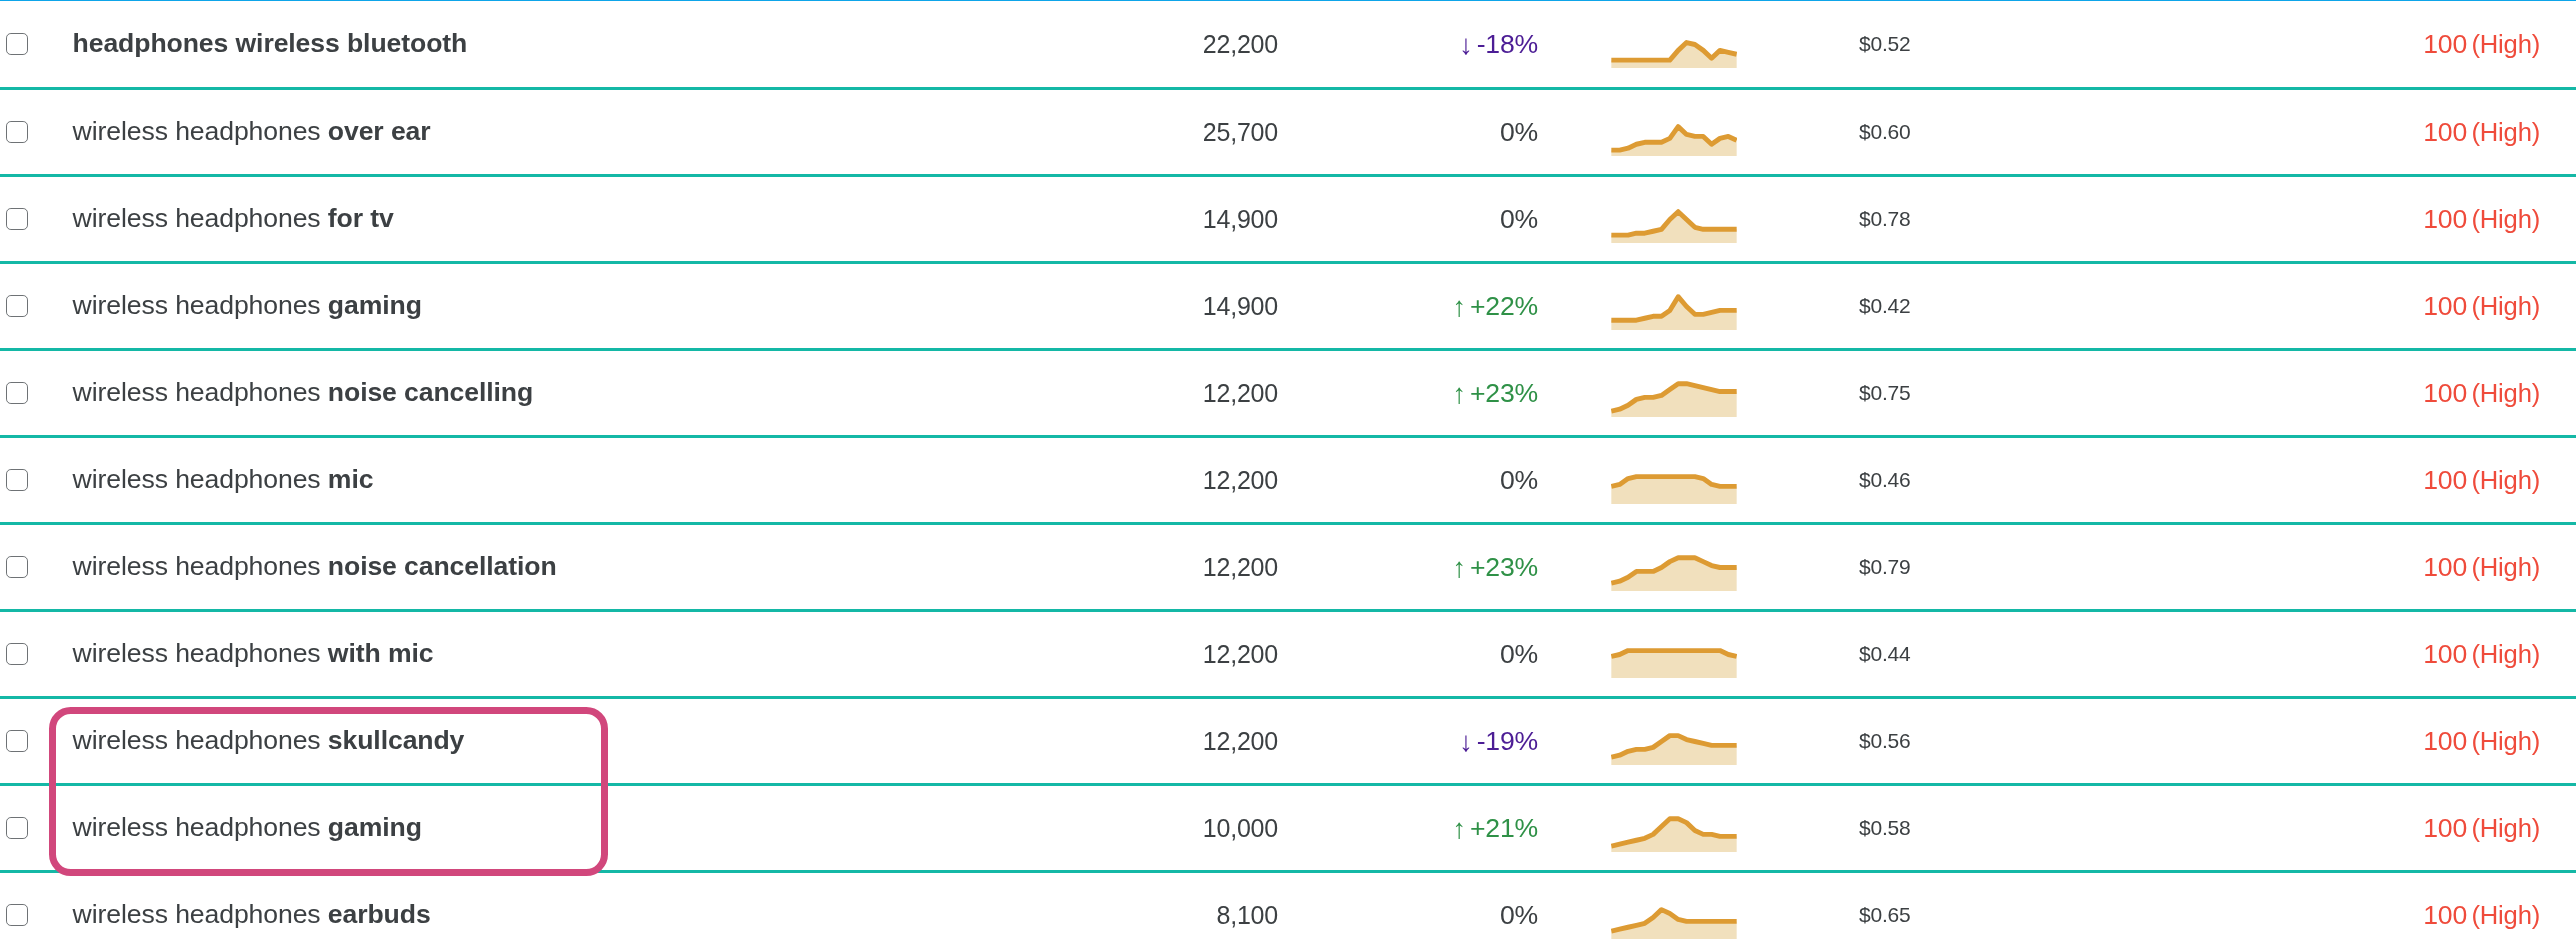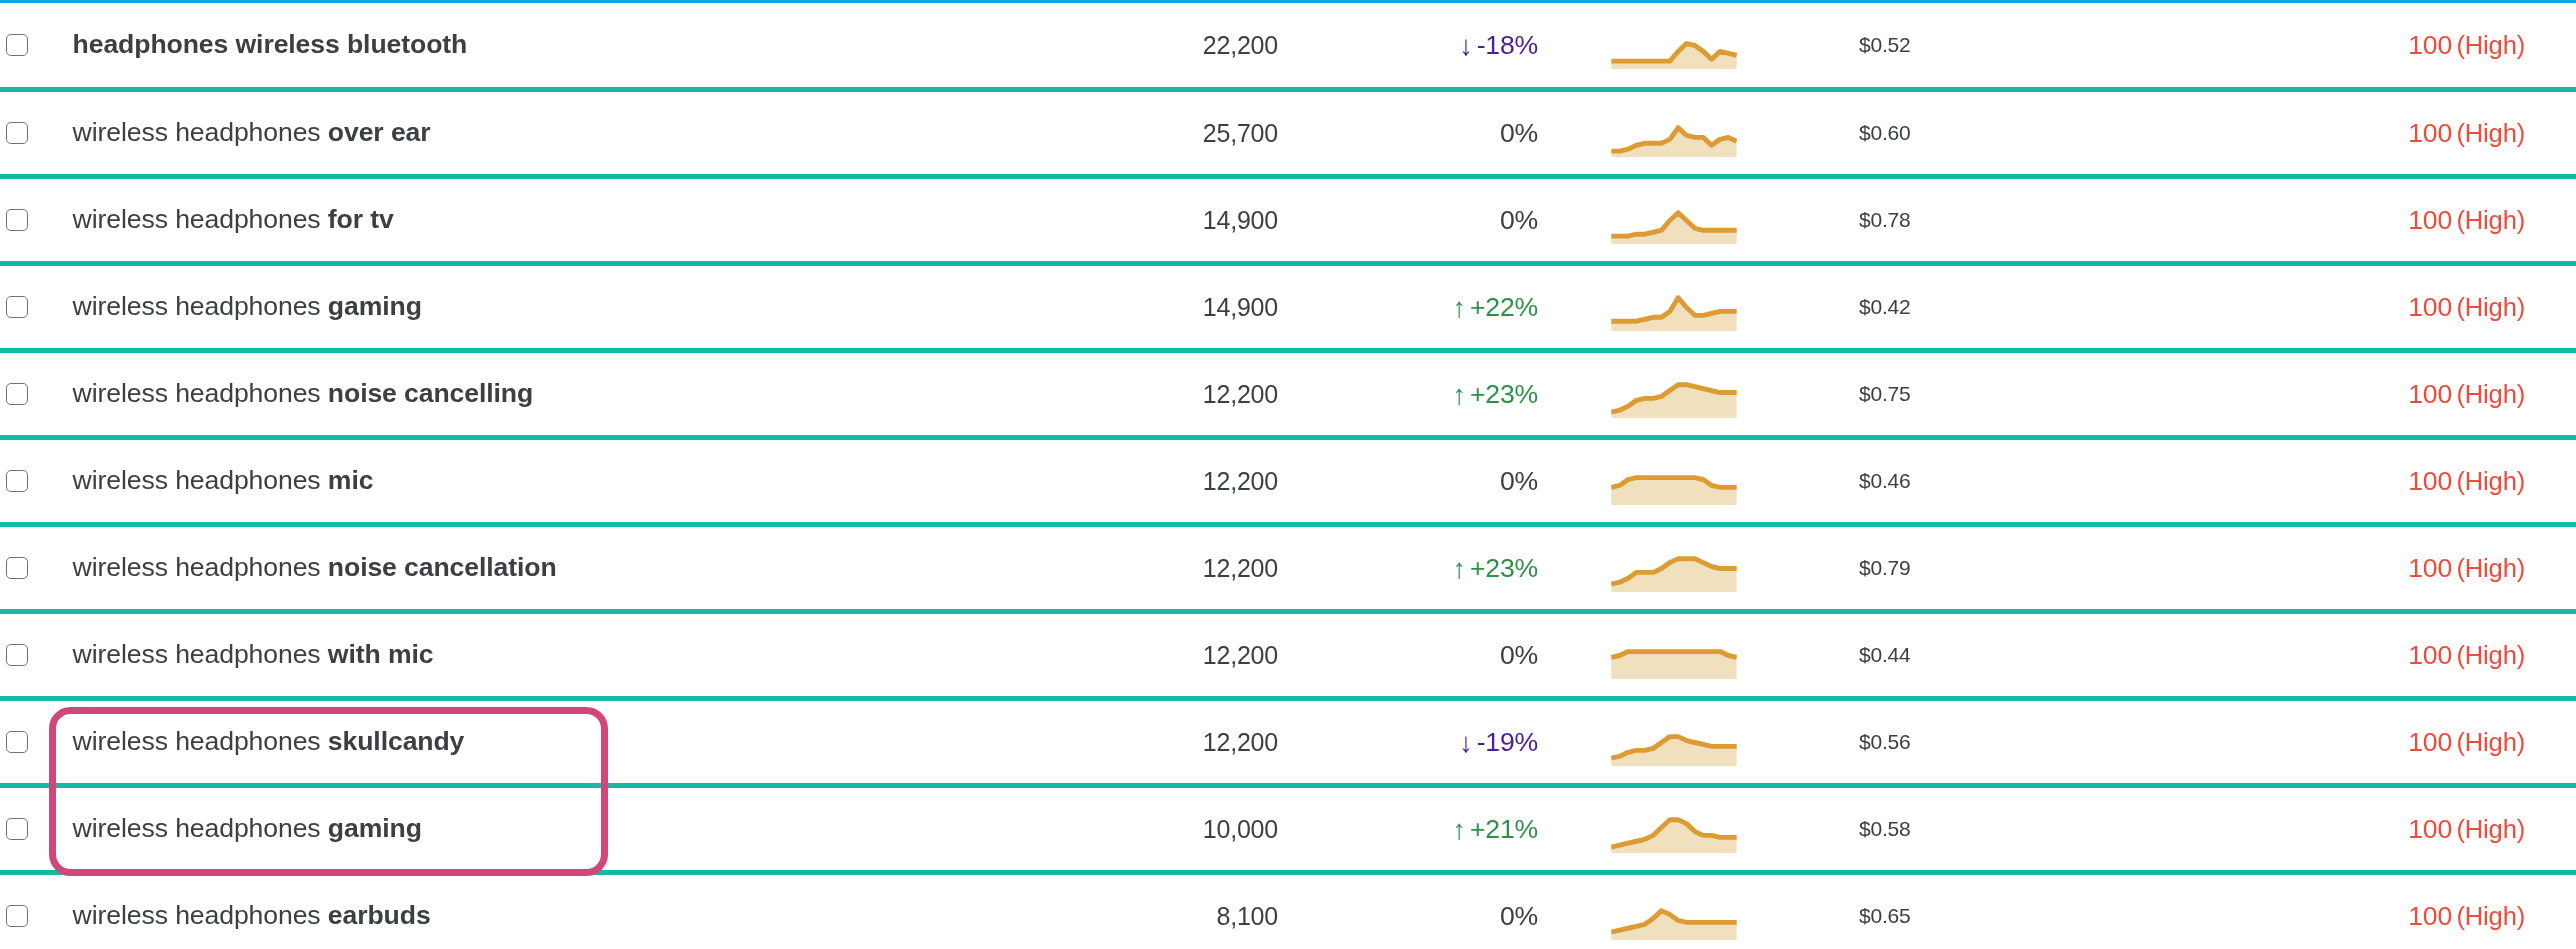--- a/index.html
+++ b/index.html
@@ -26,24 +26,24 @@
     top: 0;
     left: 0;
     width: 2576px;
   }
 
   .kw-row {
     position: relative;
     display: flex;
     align-items: center;
     height: 87px;
-    border-top: 5px solid #14b8a6;
+    border-top: 3px solid #14b8a6;
     background: #ffffff;
   }
-  .kw-row:first-child { border-top: 3px solid #0ea5e9; }
+  .kw-row:first-child { border-top: 1px solid #0ea5e9; }
 
   
   .col-check {
     width: 47px;
     flex: 0 0 47px;
     display: flex;
     align-items: center;
     justify-content: flex-start;
     padding-left: 5.9px;
   }
@@ -120,21 +120,21 @@
     padding-left: 69px;
     font-size: 21px;
     color: #3c4043;
     letter-spacing: -0.2px;
     white-space: nowrap;
   }
 
   .col-kd {
     flex: 1 1 auto;
     text-align: right;
-    padding-right: 51px;
+    padding-right: 36px;
     white-space: nowrap;
     color: #ef4b3b;
   }
   .col-kd .kd-score {
     font-size: 26.6px;
     letter-spacing: -0.2px;
   }
   .col-kd .kd-label {
     font-size: 25.6px;
     letter-spacing: -0.2px;

